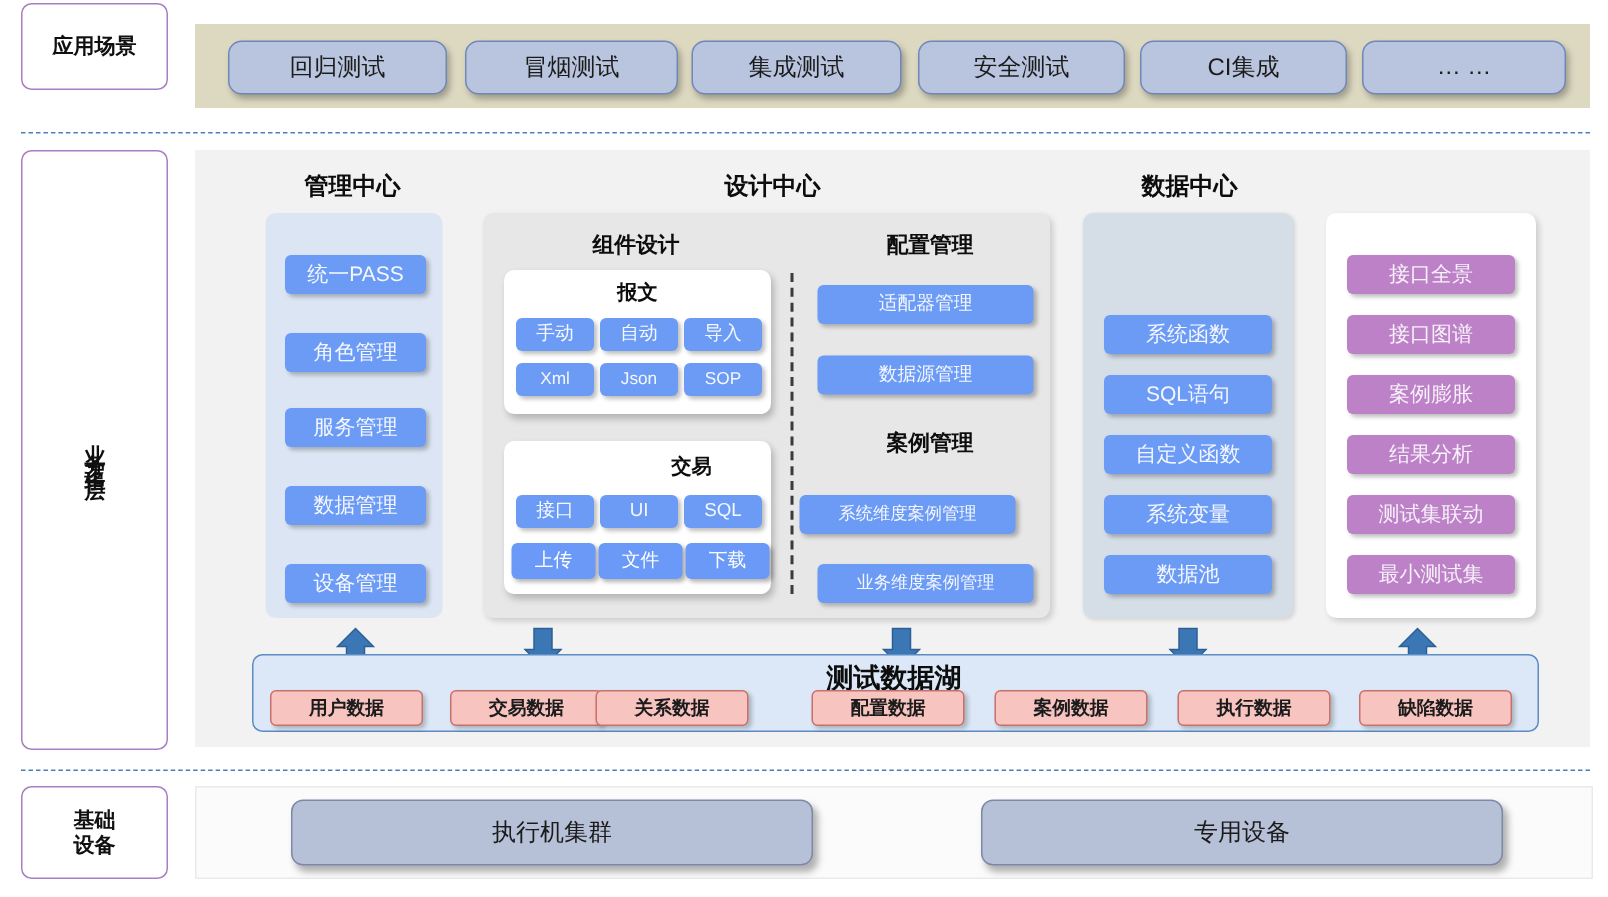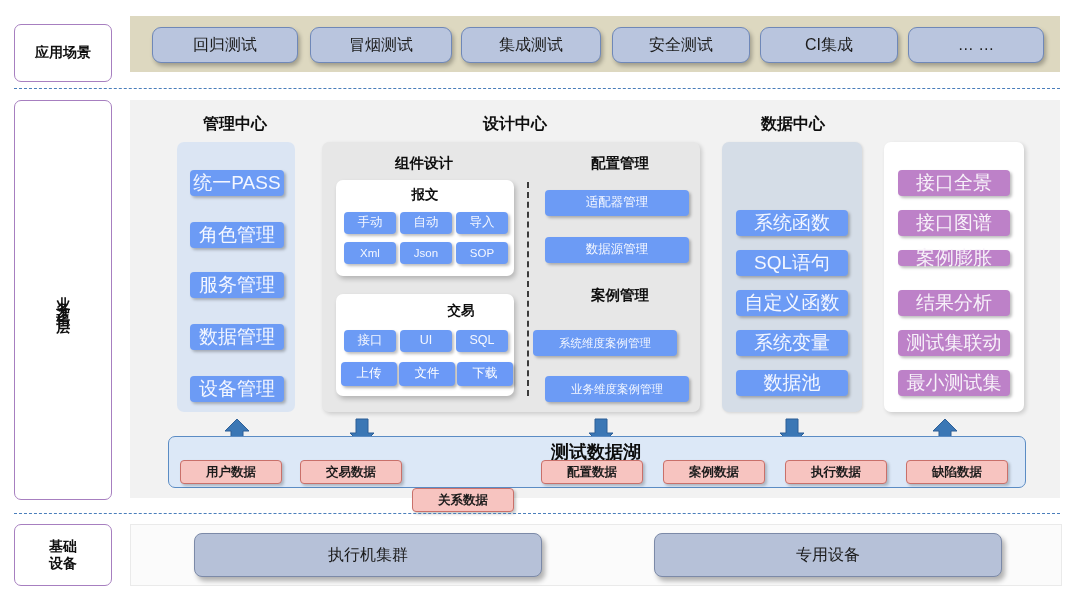--- a/index.html
+++ b/index.html
@@ -47,21 +47,21 @@
   .panel{position:absolute;border-radius:7px;}
   .panel-blue{background:#dbe5f3;}
   .panel-gray{background:#e7e7e7;box-shadow:2px 2px 4px rgba(0,0,0,.16);}
   .panel-slate{background:#d5dde7;box-shadow:1px 1px 3px rgba(0,0,0,.13);}
   .panel-white{background:#ffffff;box-shadow:2px 2px 4px rgba(0,0,0,.16);}
   .card-white{position:absolute;background:#ffffff;border-radius:7px;box-shadow:2px 3px 5px rgba(0,0,0,.22);}
 
   
   .chip{
     position:absolute;border-radius:4px;display:flex;align-items:center;justify-content:center;
-    font-size:19px;text-align:center;line-height:1.1;
+    font-size:14px;text-align:center;line-height:1.1;
   }
   .chip-blue{background:#6c9bf5;color:#f4f7ff;box-shadow:2px 2px 3px rgba(0,0,0,.26);}
   .chip-blue-b{background:#6b99f7;color:#ffffff;box-shadow:2px 2px 3px rgba(0,0,0,.3);}
   .chip-purple{background:#bd81c8;color:#f7f1f9;box-shadow:2px 2px 3px rgba(0,0,0,.26);}
   .chip-sm{font-size:12.5px;}
   .chip-xs{font-size:11.5px;}
 
   
   .vsplit{position:absolute;width:0;border-left:2.2px dashed #3b3b3b;}
 
@@ -87,21 +87,21 @@
     position:absolute;background:#b6c1d8;border:1px solid #7c8aa8;border-radius:8px;
     display:flex;align-items:center;justify-content:center;font-size:16px;color:#1b1b1b;
     box-shadow:3px 4px 5px rgba(0,0,0,.3);
   }
 </style>
 </head>
 <body>
 
 <div class="page">
 
-  <div class="rowlabel" style="left:14px;top:24px;width:96px;height:56px;">
+  <div class="rowlabel" style="left:14px;top:2px;width:96px;height:56px;">
     <span>应用场景</span>
   </div>
 
   <div class="band band-scene" style="left:130px;top:16px;width:930px;height:56px;"></div>
 
   <div class="pill" style="left:152px;top:27px;width:144px;height:34px;">
     <span>回归测试</span>
     </div>
   <div class="pill" style="left:310px;top:27px;width:140px;height:34px;">
     <span>冒烟测试</span>
@@ -239,21 +239,21 @@
     <span>数据池</span>
     </div>
 
   <div class="panel panel-white" style="left:884px;top:142px;width:140px;height:270px;"></div>
   <div class="chip chip-purple" style="left:898px;top:170px;width:112px;height:26px;">
     <span>接口全景</span>
     </div>
   <div class="chip chip-purple" style="left:898px;top:210px;width:112px;height:26px;">
     <span>接口图谱</span>
     </div>
-  <div class="chip chip-purple" style="left:898px;top:250px;width:112px;height:16px;">
+  <div class="chip chip-purple" style="left:898px;top:250px;width:112px;height:26px;">
     <span>案例膨胀</span>
     </div>
   <div class="chip chip-purple" style="left:898px;top:290px;width:112px;height:26px;">
     <span>结果分析</span>
     </div>
   <div class="chip chip-purple" style="left:898px;top:330px;width:112px;height:26px;">
     <span>测试集联动</span>
     </div>
   <div class="chip chip-purple" style="left:898px;top:370px;width:112px;height:26px;">
     <span>最小测试集</span>
@@ -277,21 +277,21 @@
 
   <div class="lake" style="left:168px;top:436px;width:856px;height:50px;"></div>
   <div class="lake-title" style="left:168px;top:440px;width:856px;">
     <span>测试数据湖</span></div>
   <div class="lakechip" style="left:180px;top:460px;width:100px;height:22px;">
     <span>用户数据</span>
     </div>
   <div class="lakechip" style="left:300px;top:460px;width:100px;height:22px;">
     <span>交易数据</span>
     </div>
-  <div class="lakechip" style="left:412px;top:460px;width:100px;height:22px;margin-top:28px;">
+  <div class="lakechip" style="left:397px;top:460px;width:100px;height:22px;">
     <span>关系数据</span>
     </div>
   <div class="lakechip" style="left:541px;top:460px;width:100px;height:22px;">
     <span>配置数据</span>
     </div>
   <div class="lakechip" style="left:663px;top:460px;width:100px;height:22px;">
     <span>案例数据</span>
     </div>
   <div class="lakechip" style="left:785px;top:460px;width:100px;height:22px;">
     <span>执行数据</span>

